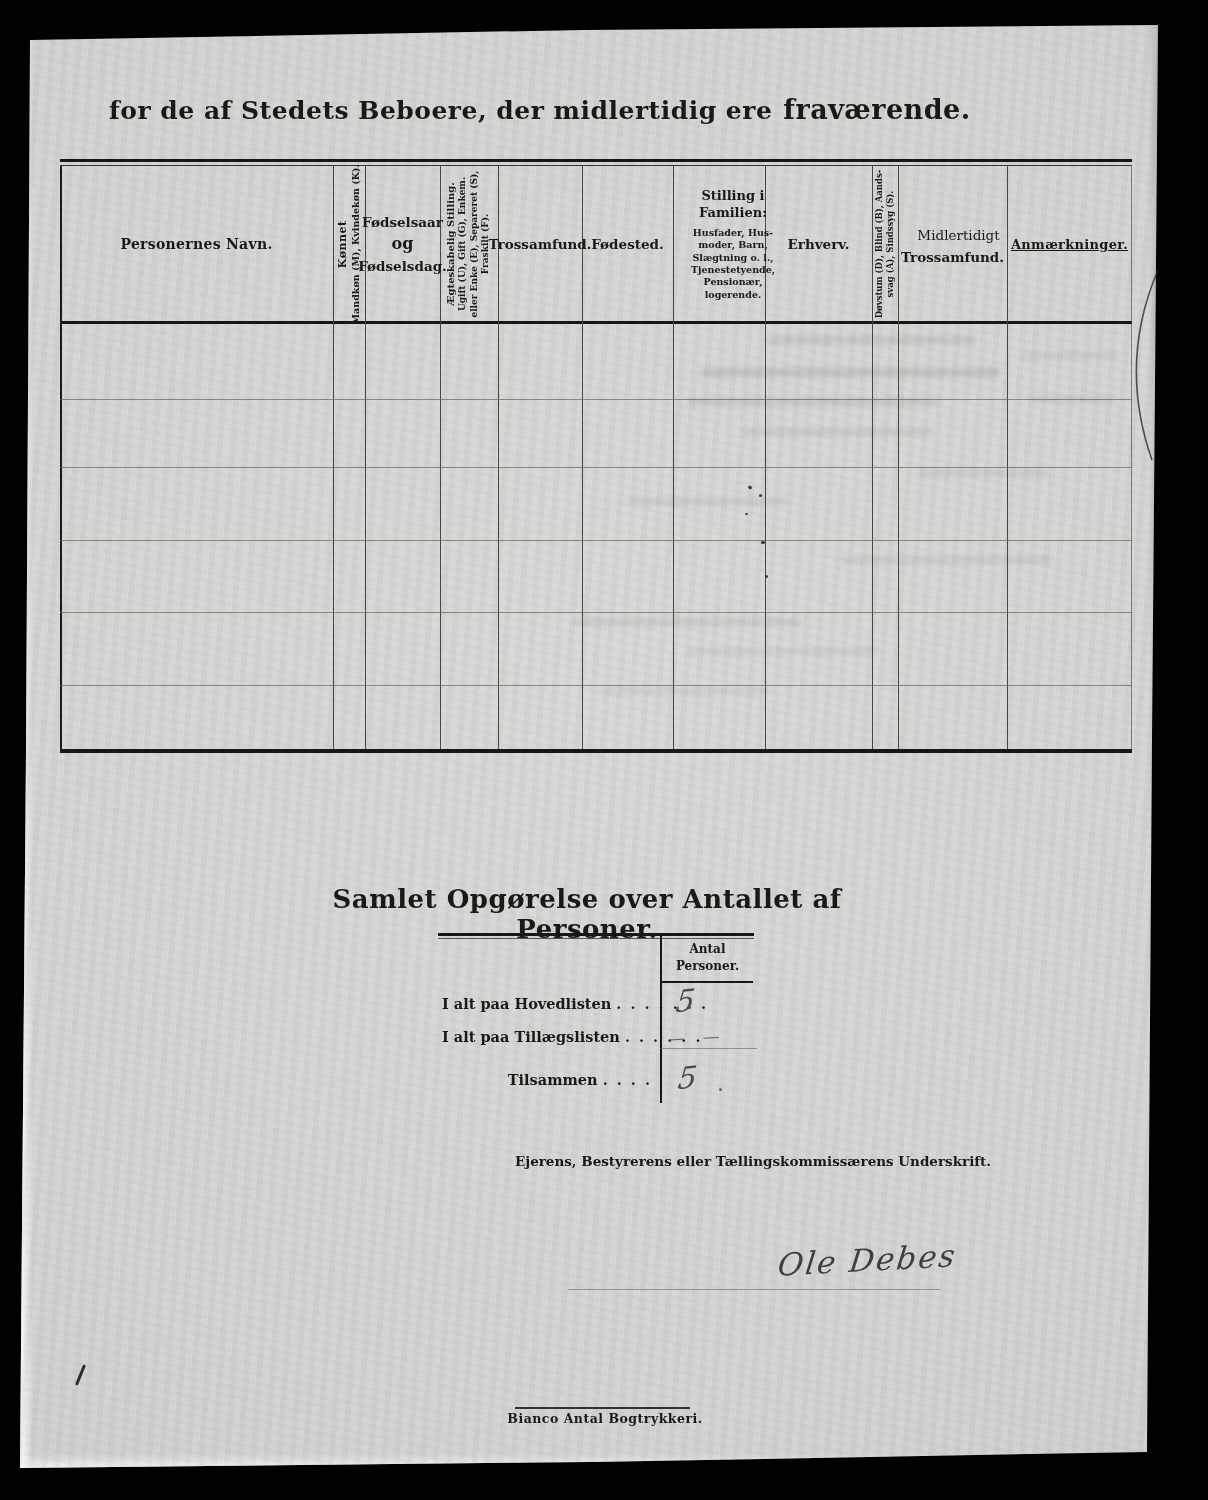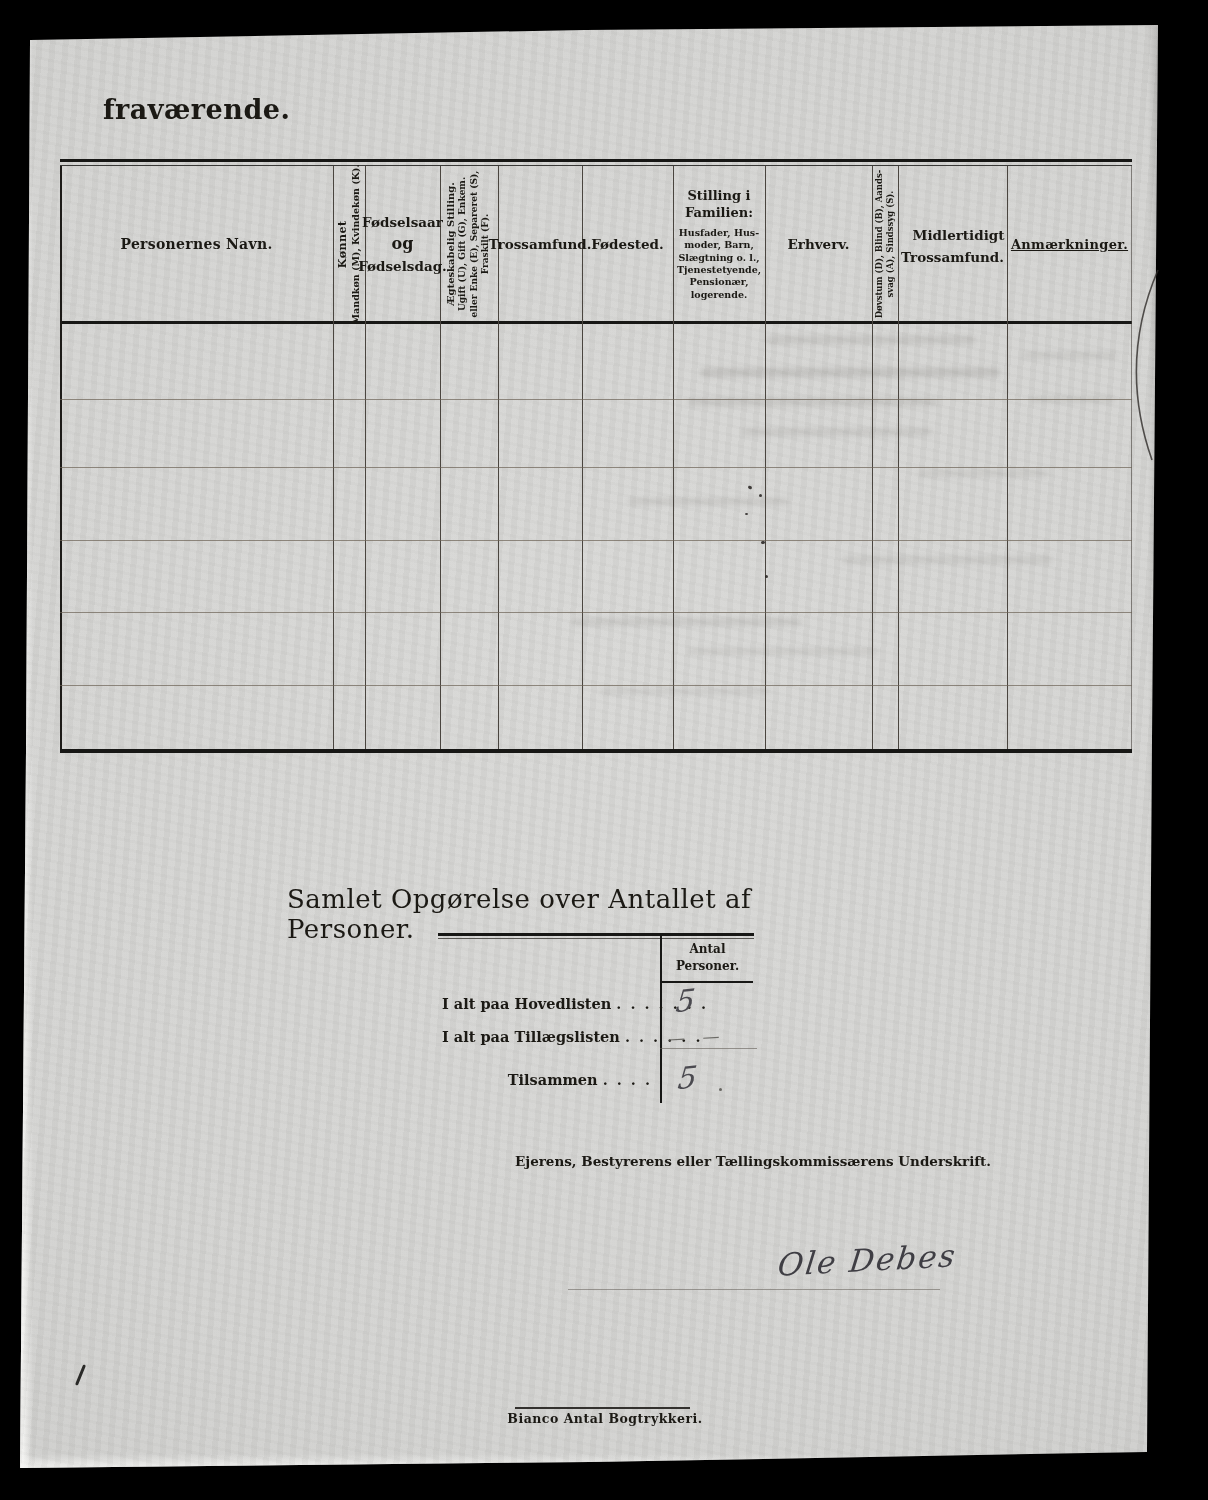--- a/index.html
+++ b/index.html
@@ -32,22 +32,22 @@
   .hcell{position:absolute;top:8px;height:154px;display:flex;flex-direction:column;
          align-items:center;justify-content:center;text-align:center;}
   .vcell{flex-direction:row;}
   .vtext{transform:rotate(-90deg);text-align:center;line-height:1.3;}
   .vtext div{white-space:nowrap;}
   .h-big{font-size:14px;font-weight:700;letter-spacing:.3px;}
   .h-mid{font-size:13.5px;font-weight:700;line-height:1.5;}
   .h-plain{font-size:13.5px;font-weight:700;}
   .subhead{font-size:9.5px;font-weight:700;line-height:1.3;margin-top:5px;}
   
-  .s-title{position:absolute;left:287px;top:884px;width:600px;text-align:left;
-           font-size:26px;font-weight:400;letter-spacing:.5px;}
+  .s-title{position:absolute;left:287px;top:884px;width:600px;text-align:center;
+           font-size:26px;font-weight:700;letter-spacing:.5px;}
   .s-label{position:absolute;font-size:14.5px;font-weight:700;white-space:nowrap;}
   .leader{font-weight:700;letter-spacing:2px;}
   .hand{position:absolute;font-style:italic;color:#4b4a50;
         font-family:"DejaVu Serif", serif;}
   
   .sig-label{position:absolute;left:503px;top:1153px;width:500px;text-align:center;
              font-size:13.5px;font-weight:700;}
   .sig-name{position:absolute;left:778px;top:1242px;font-size:31px;font-style:italic;
             color:#3f3e44;letter-spacing:2px;transform:rotate(-3deg) skewX(-10deg);}
   .footer-text{position:absolute;left:455px;top:1411px;width:300px;text-align:center;
@@ -57,20 +57,21 @@
   .speck{position:absolute;background:#23201d;border-radius:50%;opacity:.85;}
 </style>
 </head>
 <body>
 
 <div class="stage">
 
   <div class="paper"></div>
 
   <div class="title-row">
+    <span class="t-rest">for de af Stedets Beboere, der midlertidig ere</span>
     <span class="t-emph">fraværende.</span>
   </div>
 
   <div class="maintable">
 
     <div class="rule" style="left:0;top:0;width:1072px;height:3px;"></div>
     <div class="rule" style="left:0;top:6px;width:1072px;height:1px;background:#3a3a38;"></div>
 
     <div class="rule" style="left:0;top:162px;width:1072px;height:3px;"></div>
     <div class="rule" style="left:0;top:590px;width:1072px;height:4px;"></div>
@@ -121,21 +122,21 @@
     </div>
 
     <div class="hcell" style="left:438px;width:84px;">
       <span class="h-plain">Trossamfund.</span>
     </div>
 
     <div class="hcell" style="left:522px;width:91px;">
       <span class="h-plain">Fødested.</span>
     </div>
 
-    <div class="hcell" style="left:613px;width:92px;">
+    <div class="hcell" style="left:613px;width:92px;padding-left:14px;">
       <div style="font-size:13px;font-weight:700;line-height:1.35;">
         <div>Stilling i</div>
         <div>Familien:</div>
       </div>
       <div class="subhead">
         <div>Husfader, Hus-</div>
         <div>moder, Barn,</div>
         <div>Slægtning o. l.,</div>
         <div>Tjenestetyende,</div>
         <div>Pensionær,</div>
@@ -148,21 +149,21 @@
     </div>
 
     <div class="hcell vcell" style="left:812px;width:26px;">
       <div class="vtext">
         <div style="font-size:8.5px;font-weight:700;">Døvstum (D), Blind (B), Aands-</div>
         <div style="font-size:8.5px;font-weight:700;">svag (A), Sindssyg (S).</div>
       </div>
     </div>
 
     <div class="hcell" style="left:838px;width:109px;">
-      <div style="font-size:13.5px;font-weight:700;line-height:1.9;margin-left:12px;">Midlertidigt</div>
+      <div style="font-size:13.5px;font-weight:400;line-height:1.9;margin-left:12px;">Midlertidigt</div>
       <div style="font-size:13.5px;font-weight:700;">Trossamfund.</div>
     </div>
 
     <div class="hcell" style="left:947px;width:125px;">
       <span style="font-size:13px;font-weight:700;letter-spacing:.3px;text-decoration:underline;">Anmærkninger.</span>
     </div>
   </div>
 
   <div class="smudge" style="left:766px;top:336px;width:210px;height:8px;opacity:.10;"></div>
   <div class="smudge" style="left:700px;top:368px;width:300px;height:9px;opacity:.12;"></div>

